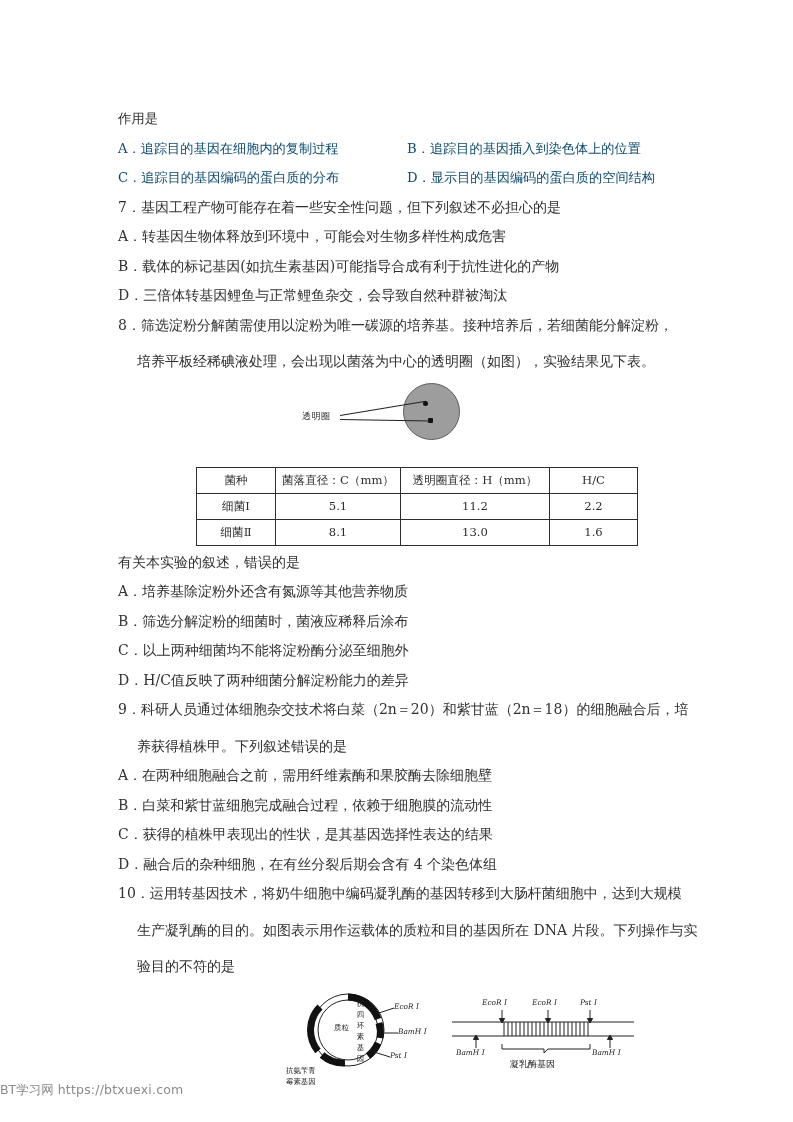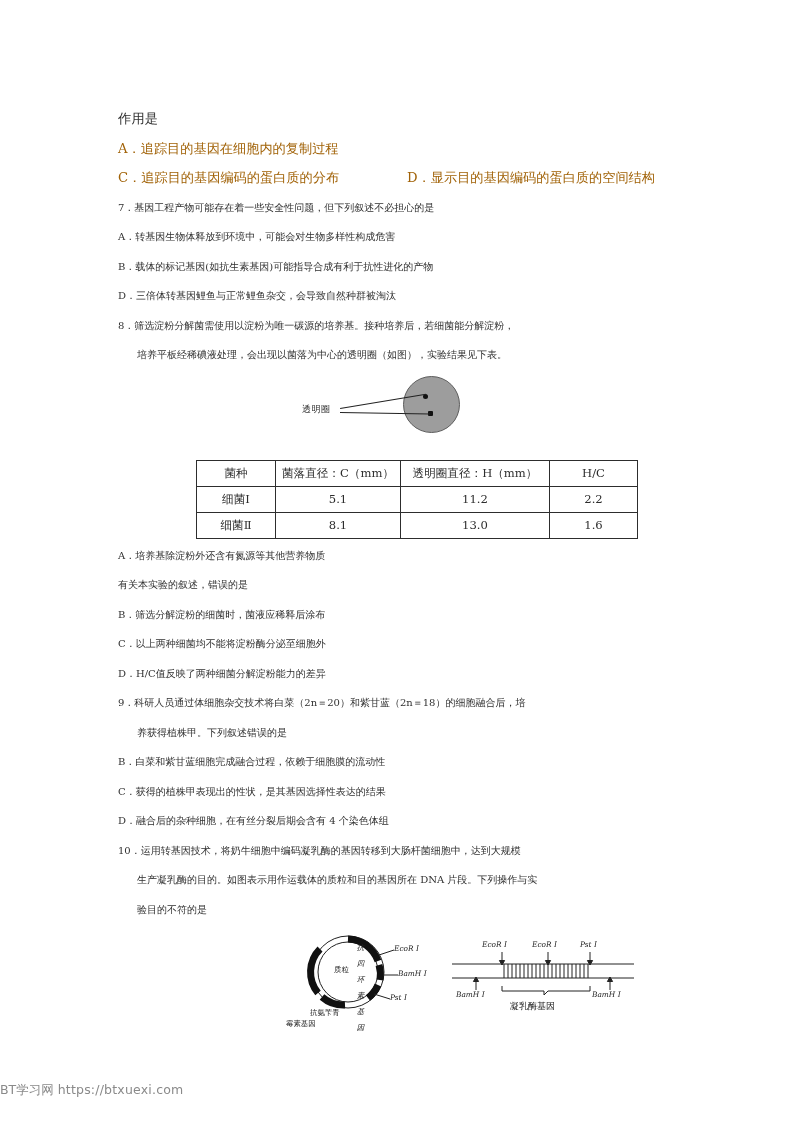--- a/index.html
+++ b/index.html
@@ -28,35 +28,35 @@
     width: 562px;
   }
   .line {
     font-size: 13.2px;
     line-height: 29.5px;
     white-space: pre;
     letter-spacing: 0.2px;
     color: #303030;
   }
   .qline {
-    font-size: 10px;
+    font-size: 14px;
     line-height: 29.5px;
     white-space: pre;
     color: #303030;
   }
   .opt-row {
     display: flex;
     font-size: 13.2px;
     line-height: 29.5px;
     white-space: pre;
-    color: #a16207;
+    color: #0c4a6e;
   }
   .opt-col-a { width: 289px; flex: none; }
   .opt-col-b { flex: 1; }
-  .indent { padding-left: 19px; }
+  .indent { padding-left: 19px; margin-top: 7px; }
 
   
   .fig-colony {
     position: relative;
     height: 72px;
     margin-top: 2px;
   }
   .colony-circle {
     position: absolute;
     left: 285px;
@@ -158,20 +158,21 @@
 <body>
 
 <div class="page">
 
   <div class="content">
 
     <div class="line">作用是</div>
 
     <div class="opt-row">
       <div class="opt-col-a">A．追踪目的基因在细胞内的复制过程</div>
+      <div class="opt-col-b">B．追踪目的基因插入到染色体上的位置</div>
     </div>
     <div class="opt-row">
       <div class="opt-col-a">C．追踪目的基因编码的蛋白质的分布</div>
       <div class="opt-col-b">D．显示目的基因编码的蛋白质的空间结构</div>
     </div>
 
     <div class="qline">7．基因工程产物可能存在着一些安全性问题，但下列叙述不必担心的是</div>
     <div class="qline">A．转基因生物体释放到环境中，可能会对生物多样性构成危害</div>
     <div class="qline">B．载体的标记基因(如抗生素基因)可能指导合成有利于抗性进化的产物</div>
     <div class="qline">D．三倍体转基因鲤鱼与正常鲤鱼杂交，会导致自然种群被淘汰</div>
@@ -206,28 +207,29 @@
         <tr>
           <td class="c0">细菌Ⅱ</td>
           <td class="c1">8.1</td>
           <td class="c2">13.0</td>
           <td class="c3">1.6</td>
         </tr>
       </tbody>
         </table>
     </div>
 
+    <div class="qline">有关本实验的叙述，错误的是</div>
     <div class="qline">A．培养基除淀粉外还含有氮源等其他营养物质</div>
-    <div class="qline">有关本实验的叙述，错误的是</div>
     <div class="qline">B．筛选分解淀粉的细菌时，菌液应稀释后涂布</div>
     <div class="qline">C．以上两种细菌均不能将淀粉酶分泌至细胞外</div>
     <div class="qline">D．H/C值反映了两种细菌分解淀粉能力的差异</div>
 
     <div class="qline">9．科研人员通过体细胞杂交技术将白菜（2n＝20）和紫甘蓝（2n＝18）的细胞融合后，培</div>
     <div class="qline indent">养获得植株甲。下列叙述错误的是</div>
+    <div class="qline">A．在两种细胞融合之前，需用纤维素酶和果胶酶去除细胞壁</div>
     <div class="qline">B．白菜和紫甘蓝细胞完成融合过程，依赖于细胞膜的流动性</div>
     <div class="qline">C．获得的植株甲表现出的性状，是其基因选择性表达的结果</div>
     <div class="qline">D．融合后的杂种细胞，在有丝分裂后期会含有 4 个染色体组</div>
 
     <div class="qline">10．运用转基因技术，将奶牛细胞中编码凝乳酶的基因转移到大肠杆菌细胞中，达到大规模</div>
     <div class="qline indent">生产凝乳酶的目的。如图表示用作运载体的质粒和目的基因所在 DNA 片段。下列操作与实</div>
     <div class="qline indent">验目的不符的是</div>
 
     <div class="fig-plasmid">
 
@@ -251,23 +253,23 @@
           <line x1="93" y1="47" x2="108" y2="47" stroke="#222" stroke-width="1"></line>
           <line x1="84" y1="66" x2="100" y2="71" stroke="#222" stroke-width="1"></line>
         </svg>
 
         <div class="tinyi" style="position:absolute; left:104px; top:16px; white-space:nowrap;">EcoR Ⅰ</div>
         <div class="tinyi" style="position:absolute; left:108px; top:41px; white-space:nowrap;">BamH Ⅰ</div>
         <div class="tinyi" style="position:absolute; left:100px; top:65px; white-space:nowrap;">Pst Ⅰ</div>
 
         <div class="tiny" style="position:absolute; left:44px; top:37px; white-space:nowrap;">质粒</div>
 
-        <div class="tiny" style="position:absolute; left:66px; top:12px; width:9px; line-height:16px; word-break:break-all; text-align:center;font-style:italic;">抗四环素基因</div>
-
-        <div class="tiny" style="position:absolute; left:-4px; top:80px; white-space:nowrap;margin-left:24px;">抗氨苄青</div>
+        <div class="tiny" style="position:absolute; left:66px; top:12px; width:9px; line-height:11px; word-break:break-all; text-align:center;">抗四环素基因</div>
+
+        <div class="tiny" style="position:absolute; left:-4px; top:80px; white-space:nowrap;">抗氨苄青</div>
         <div class="tiny" style="position:absolute; left:-4px; top:91px; white-space:nowrap;">霉素基因</div>
       </div>
 
       <div class="dna-box">
         <svg width="190" height="86" viewBox="0 0 190 86">
 
           <line x1="4" y1="30" x2="186" y2="30" stroke="#222" stroke-width="1"></line>
           <line x1="4" y1="44" x2="186" y2="44" stroke="#222" stroke-width="1"></line>
 
           <g stroke="#222" stroke-width="1">

